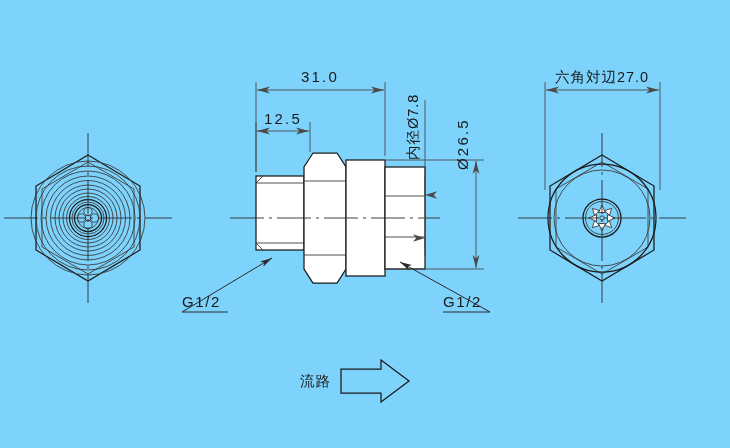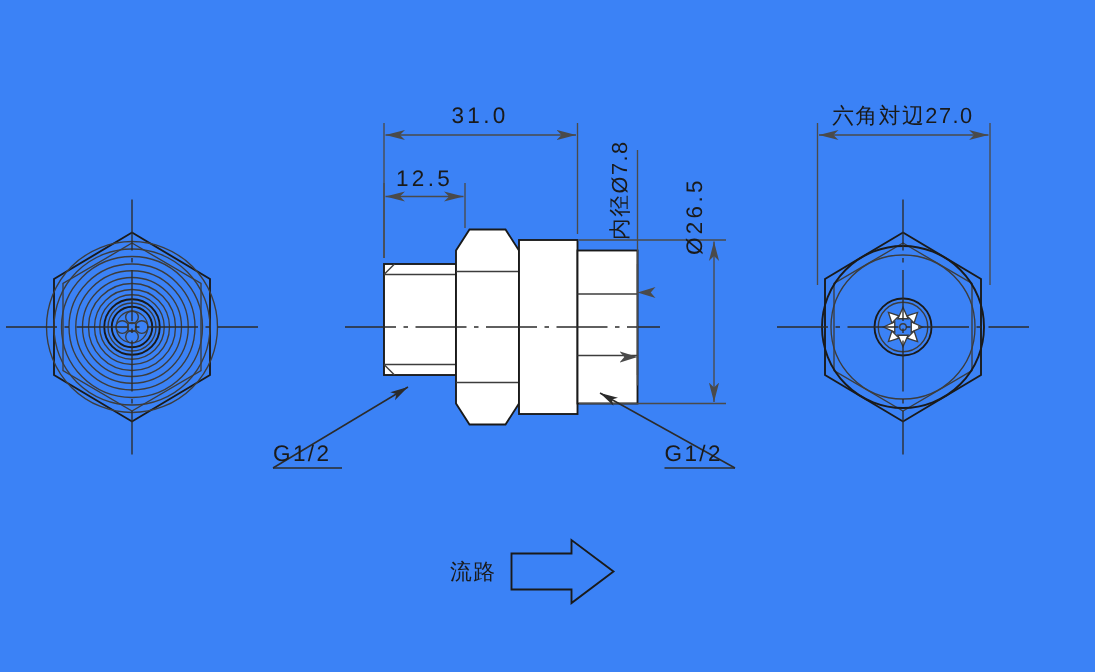--- a/index.html
+++ b/index.html
@@ -10,21 +10,21 @@
   body {
     width: 730px;
     height: 448px;
     overflow: hidden;
     font-family: "Liberation Sans", sans-serif;
   }
   #drawing-root {
     position: relative;
     width: 730px;
     height: 448px;
-    background: #3b82f6;
+    background: #7dd3fc;
   }
   svg#cad {
     position: absolute;
     left: 0;
     top: 0;
     width: 730px;
     height: 448px;
     display: block;
   }
   .obj   { fill: none; stroke: #1a1a1a; stroke-width: 1.25; }

